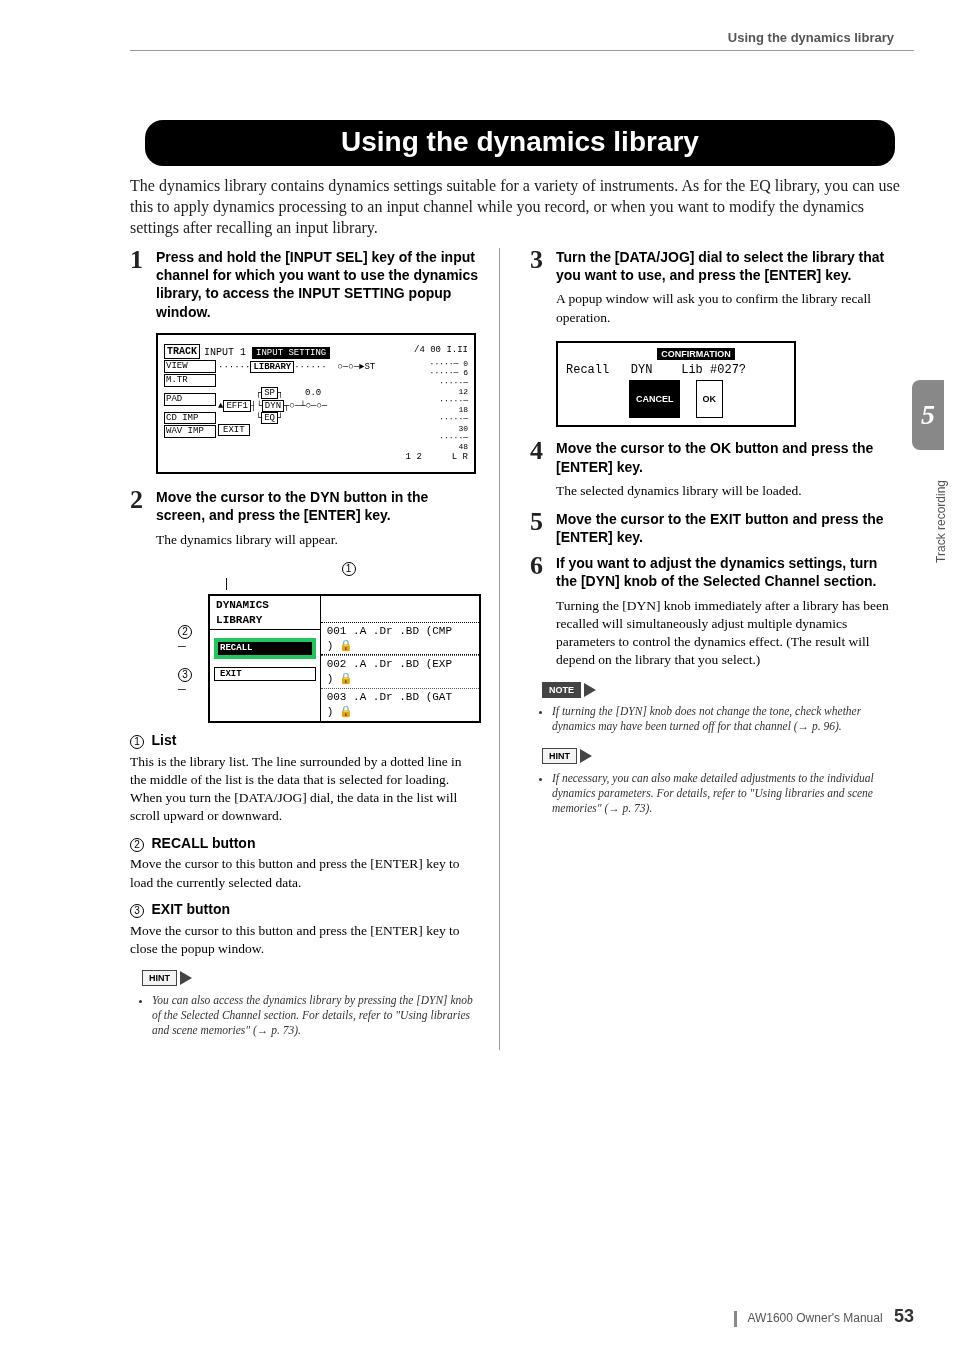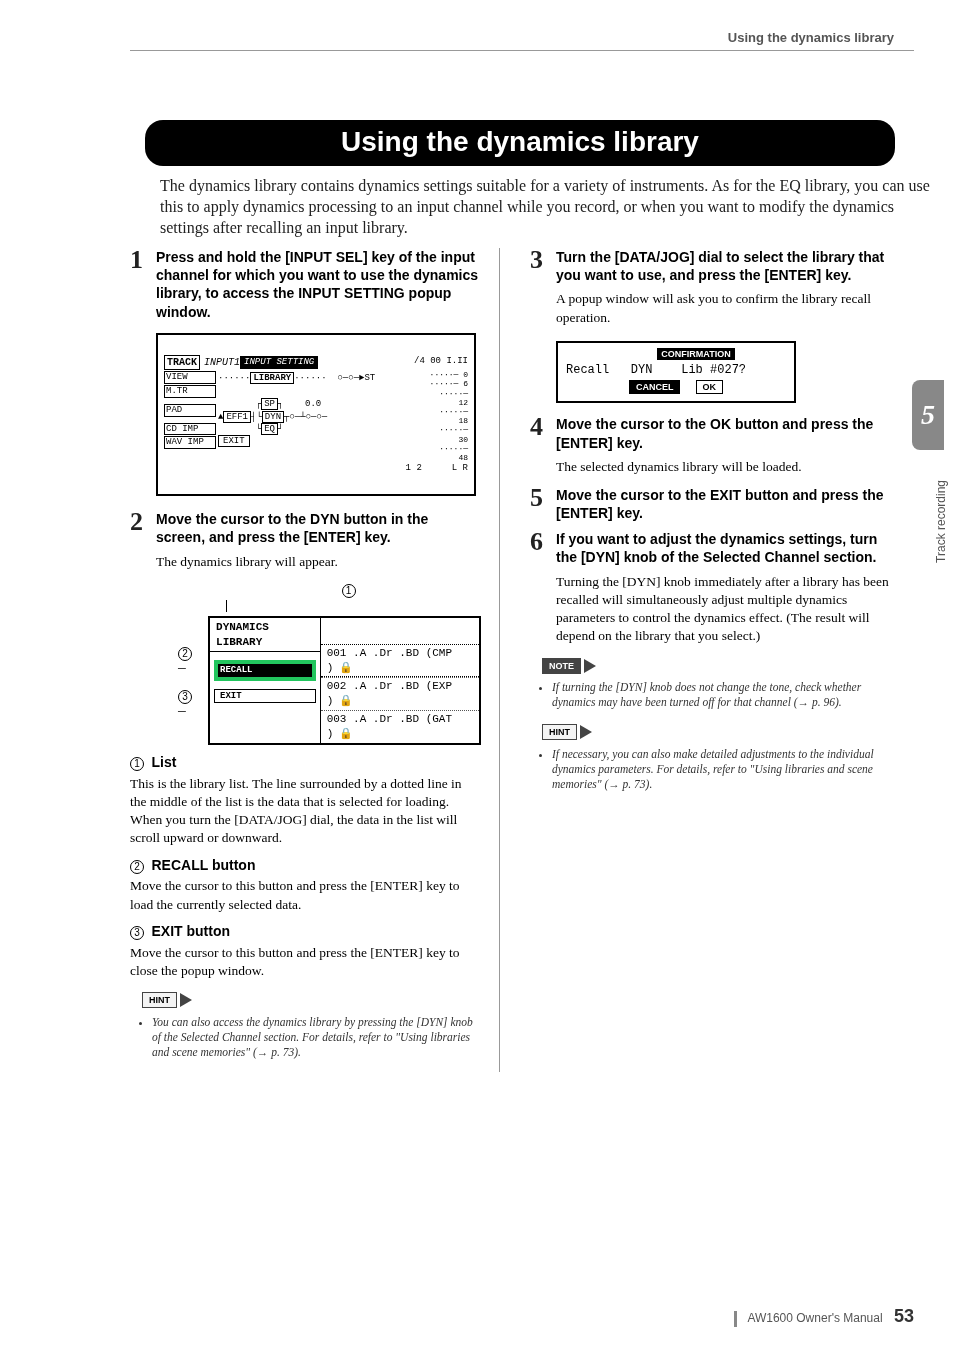--- a/index.html
+++ b/index.html
@@ -42,21 +42,20 @@
     border-radius: 18px;
   }
   .intro {
     position: absolute;
     top: 176px;
     left: 130px;
     width: 770px;
     font-size: 16px;
     line-height: 1.3;
     color: #222;
-    margin-left: 30px;
   }
   .columns {
     position: absolute;
     top: 248px;
     left: 130px;
     width: 770px;
     display: flex;
     gap: 30px;
   }
   .col {
@@ -81,21 +80,21 @@
     line-height: 1.3;
   }
   .step-body { margin-left: 26px; margin-bottom: 10px; font-size: 13.5px; }
   .screenshot {
     border: 2px solid #000;
     margin: 6px 0 14px 26px;
     font-family: "Courier New", monospace;
     font-size: 10px;
     display: inline-block;
   }
-  .screenshot-inner { padding: 20px 6px; }
+  .screenshot-inner { padding: 9px 6px; }
   .circled {
     display: inline-block;
     border: 1px solid #000;
     border-radius: 50%;
     width: 14px;
     height: 14px;
     text-align: center;
     font-size: 10px;
     line-height: 12px;
     font-family: Arial, sans-serif;
@@ -201,21 +200,21 @@
   .confirm-box {
     border:2px solid #000;
     display:inline-block;
     font-family:"Courier New",monospace;
     font-size:12px;
     margin:4px 0 12px 26px;
     padding:3px 8px 5px;
     min-width:240px;
   }
   .confirm-title{ background:#000;color:#fff;font-size:9px;padding:0 4px;display:inline-block;margin-left:40px;font-family:Arial,sans-serif;font-weight:bold;}
-  .btn-small{border:1px solid #000;padding:0 6px;font-size:9px;font-family:Arial,sans-serif;font-weight:bold;display:inline-block;margin:2px 4px;}
+  .btn-small{border:1px solid #000;padding:12px 6px;font-size:9px;font-family:Arial,sans-serif;font-weight:bold;display:inline-block;margin:2px 4px;}
   .lock{font-size:11px;}
 </style>
 </head>
 <body>
 
 <div class="page-header">Using the dynamics library</div>
 <div class="header-rule"></div>
 
 <div class="main-title">Using the dynamics library</div>
 
@@ -231,21 +230,21 @@
     <div class="step">
       <div class="step-num">1</div>
       <div class="step-head">Press and hold the [INPUT SEL] key of the input channel for which you want to use the dynamics library, to access the INPUT SETTING popup window.</div>
     </div>
 
     
     <div class="screenshot" style="width:320px;">
       <div class="screenshot-inner">
         <div style="display:flex;gap:4px;">
           <div style="border:1px solid #000;font-weight:bold;padding:0 2px;">TRACK</div>
-          <div style="flex:1;display:flex;gap:0;align-items:center;font-style:italic;">
+          <div style="flex:1;display:flex;gap:6px;align-items:flex-end;">
             <span>INPUT</span>
             <span>1</span>
             <span style="background:#000;color:#fff;padding:0 4px;font-size:9px;">INPUT SETTING</span>
           </div>
           <span style="font-size:9px;">/4 00 I.II</span>
         </div>
         <div style="display:flex;">
           <div style="width:52px;font-size:9px;line-height:1.2;">
             <div style="border:1px solid #000;margin:1px 0;padding:0 1px;">VIEW</div>
             <div style="border:1px solid #000;margin:1px 0;padding:0 1px;">M.TR</div>

